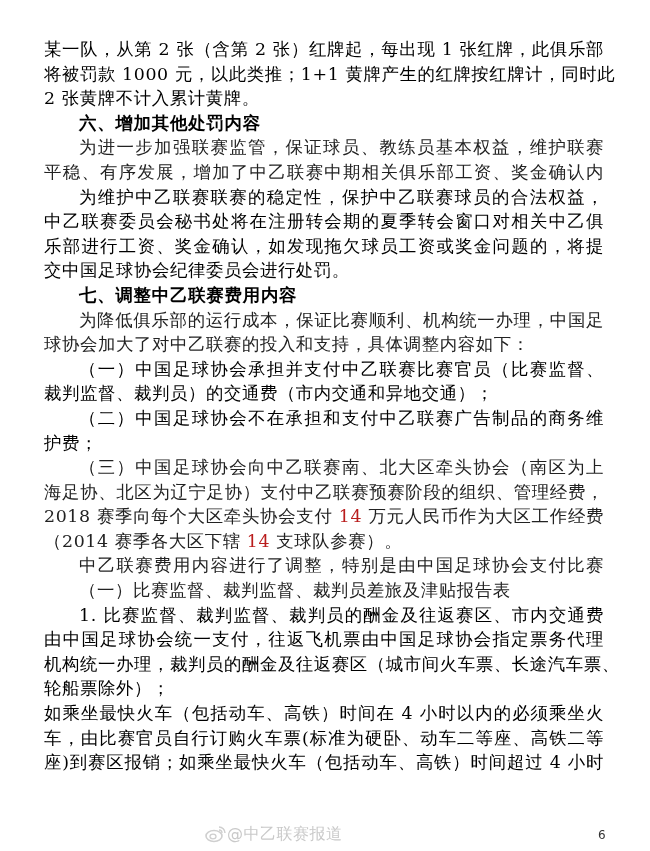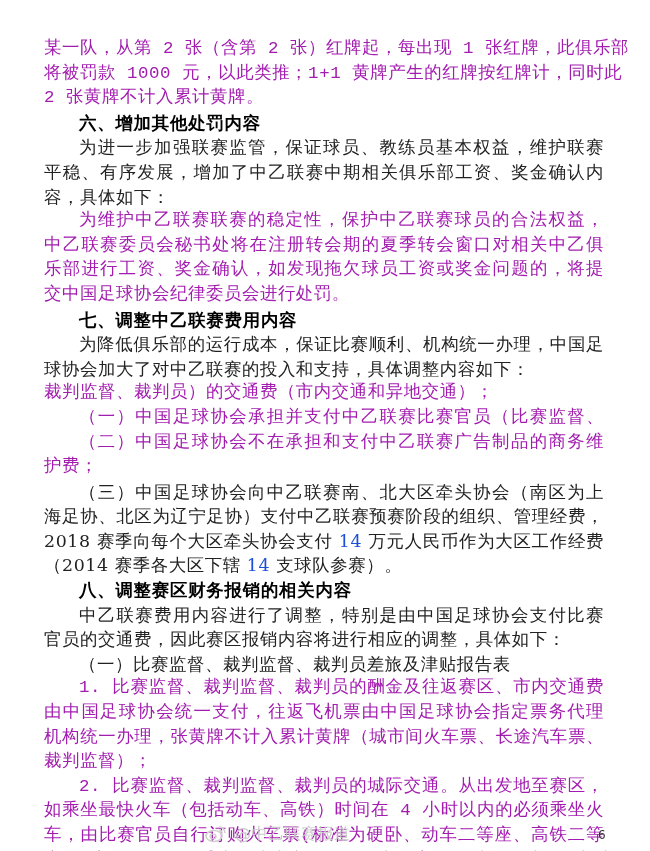--- a/index.html
+++ b/index.html
@@ -21,42 +21,42 @@
       width: 560px;
     }
     .line {
       height: 24.6px;
       line-height: 24.6px;
       font-size: 17.4px;
       white-space: nowrap;
       letter-spacing: 0.6px;
       color: #222222;
     }
-    .red { color: #a21caf; font-family: Liberation Mono, monospace; }
+    .red { color: #000000; }
     .black { color: #222222; }
     .heading {
       font-family: "DejaVu Sans", "Liberation Sans", sans-serif;
       font-weight: bold;
       color: #000000;
       letter-spacing: 0.8px;
     }
     .indent { padding-left: 35px; }
     .justify {
       text-align: justify;
       text-align-last: justify;
     }
-    .num-red { color: #1d4ed8; }
+    .num-red { color: #b91c1c; }
     .watermark {
       position: absolute;
       left: 205px;
       top: 822px;
       height: 24px;
       display: flex;
       align-items: center;
-      gap: 8px;
+      gap: 0;
       color: #c9c9c9;
       font-family: "DejaVu Sans", "Liberation Sans", sans-serif;
       font-size: 16px;
       letter-spacing: 0.5px;
     }
     .weibo-icon {
       width: 22px;
       height: 18px;
       position: relative;
     }
@@ -72,45 +72,41 @@
 </head>
 <body>
 
 <div class="page">
   <div class="line red justify">某一队，从第 2 张（含第 2 张）红牌起，每出现 1 张红牌，此俱乐部</div>
   <div class="line red justify">将被罚款 1000 元，以此类推；1+1 黄牌产生的红牌按红牌计，同时此</div>
   <div class="line red">2 张黄牌不计入累计黄牌。</div>
   <div class="line heading indent">六、增加其他处罚内容</div>
   <div class="line black indent justify">为进一步加强联赛监管，保证球员、教练员基本权益，维护联赛</div>
   <div class="line black justify">平稳、有序发展，增加了中乙联赛中期相关俱乐部工资、奖金确认内</div>
-  <div class="line black">容，具体如下：</div>
   <div class="line red indent justify">为维护中乙联赛联赛的稳定性，保护中乙联赛球员的合法权益，</div>
   <div class="line red justify">中乙联赛委员会秘书处将在注册转会期的夏季转会窗口对相关中乙俱</div>
   <div class="line red justify">乐部进行工资、奖金确认，如发现拖欠球员工资或奖金问题的，将提</div>
   <div class="line red">交中国足球协会纪律委员会进行处罚。</div>
   <div class="line heading indent">七、调整中乙联赛费用内容</div>
   <div class="line black indent justify">为降低俱乐部的运行成本，保证比赛顺利、机构统一办理，中国足</div>
   <div class="line black">球协会加大了对中乙联赛的投入和支持，具体调整内容如下：</div>
+  <div class="line red indent justify">（一）中国足球协会承担并支付中乙联赛比赛官员（比赛监督、</div>
   <div class="line red">裁判监督、裁判员）的交通费（市内交通和异地交通）；</div>
-  <div class="line red indent justify">（一）中国足球协会承担并支付中乙联赛比赛官员（比赛监督、</div>
   <div class="line red indent justify">（二）中国足球协会不在承担和支付中乙联赛广告制品的商务维</div>
   <div class="line red">护费；</div>
   <div class="line black indent justify">（三）中国足球协会向中乙联赛南、北大区牵头协会（南区为上</div>
   <div class="line black justify">海足协、北区为辽宁足协）支付中乙联赛预赛阶段的组织、管理经费，</div>
   <div class="line black justify"><span>2018 赛季向每个大区牵头协会支付 </span><span class="num-red">14</span><span> 万元人民币作为大区工作经费</span></div>
   <div class="line black"><span>（2014 赛季各大区下辖 </span><span class="num-red">14</span><span> 支球队参赛）。</span></div>
-  <div class="line heading indent">八、调整赛区财务报销的相关内容</div>
   <div class="line black indent justify">中乙联赛费用内容进行了调整，特别是由中国足球协会支付比赛</div>
-  <div class="line black">官员的交通费，因此赛区报销内容将进行相应的调整，具体如下：</div>
   <div class="line black indent">（一）比赛监督、裁判监督、裁判员差旅及津贴报告表</div>
   <div class="line red indent justify">1. 比赛监督、裁判监督、裁判员的酬金及往返赛区、市内交通费</div>
   <div class="line red justify">由中国足球协会统一支付，往返飞机票由中国足球协会指定票务代理</div>
-  <div class="line red justify">机构统一办理，张黄牌不计入累计黄牌（城市间火车票、长途汽车票、</div>
-  <div class="line red">裁判监督）；</div>
-  <div class="line red indent justify">2. 比赛监督、裁判监督、裁判员的城际交通。从出发地至赛区，</div>
+  <div class="line red justify">机构统一办理，裁判员的酬金及往返赛区（城市间火车票、长途汽车票、</div>
+  <div class="line red">轮船票除外）；</div>
   <div class="line red justify">如乘坐最快火车（包括动车、高铁）时间在 4 小时以内的必须乘坐火</div>
   <div class="line red justify">车，由比赛官员自行订购火车票(标准为硬卧、动车二等座、高铁二等</div>
   <div class="line red justify">座)到赛区报销；如乘坐最快火车（包括动车、高铁）时间超过 4 小时</div>
 </div>
 
 <div class="watermark">
   <span class="weibo-icon">
     <svg width="22" height="18" viewBox="0 0 22 18">
       <ellipse cx="9" cy="11" rx="8" ry="5.5" fill="none" stroke="#cfcfcf" stroke-width="1.6"></ellipse>
       <ellipse cx="8" cy="11.5" rx="3" ry="2.3" fill="none" stroke="#cfcfcf" stroke-width="1.3"></ellipse>

